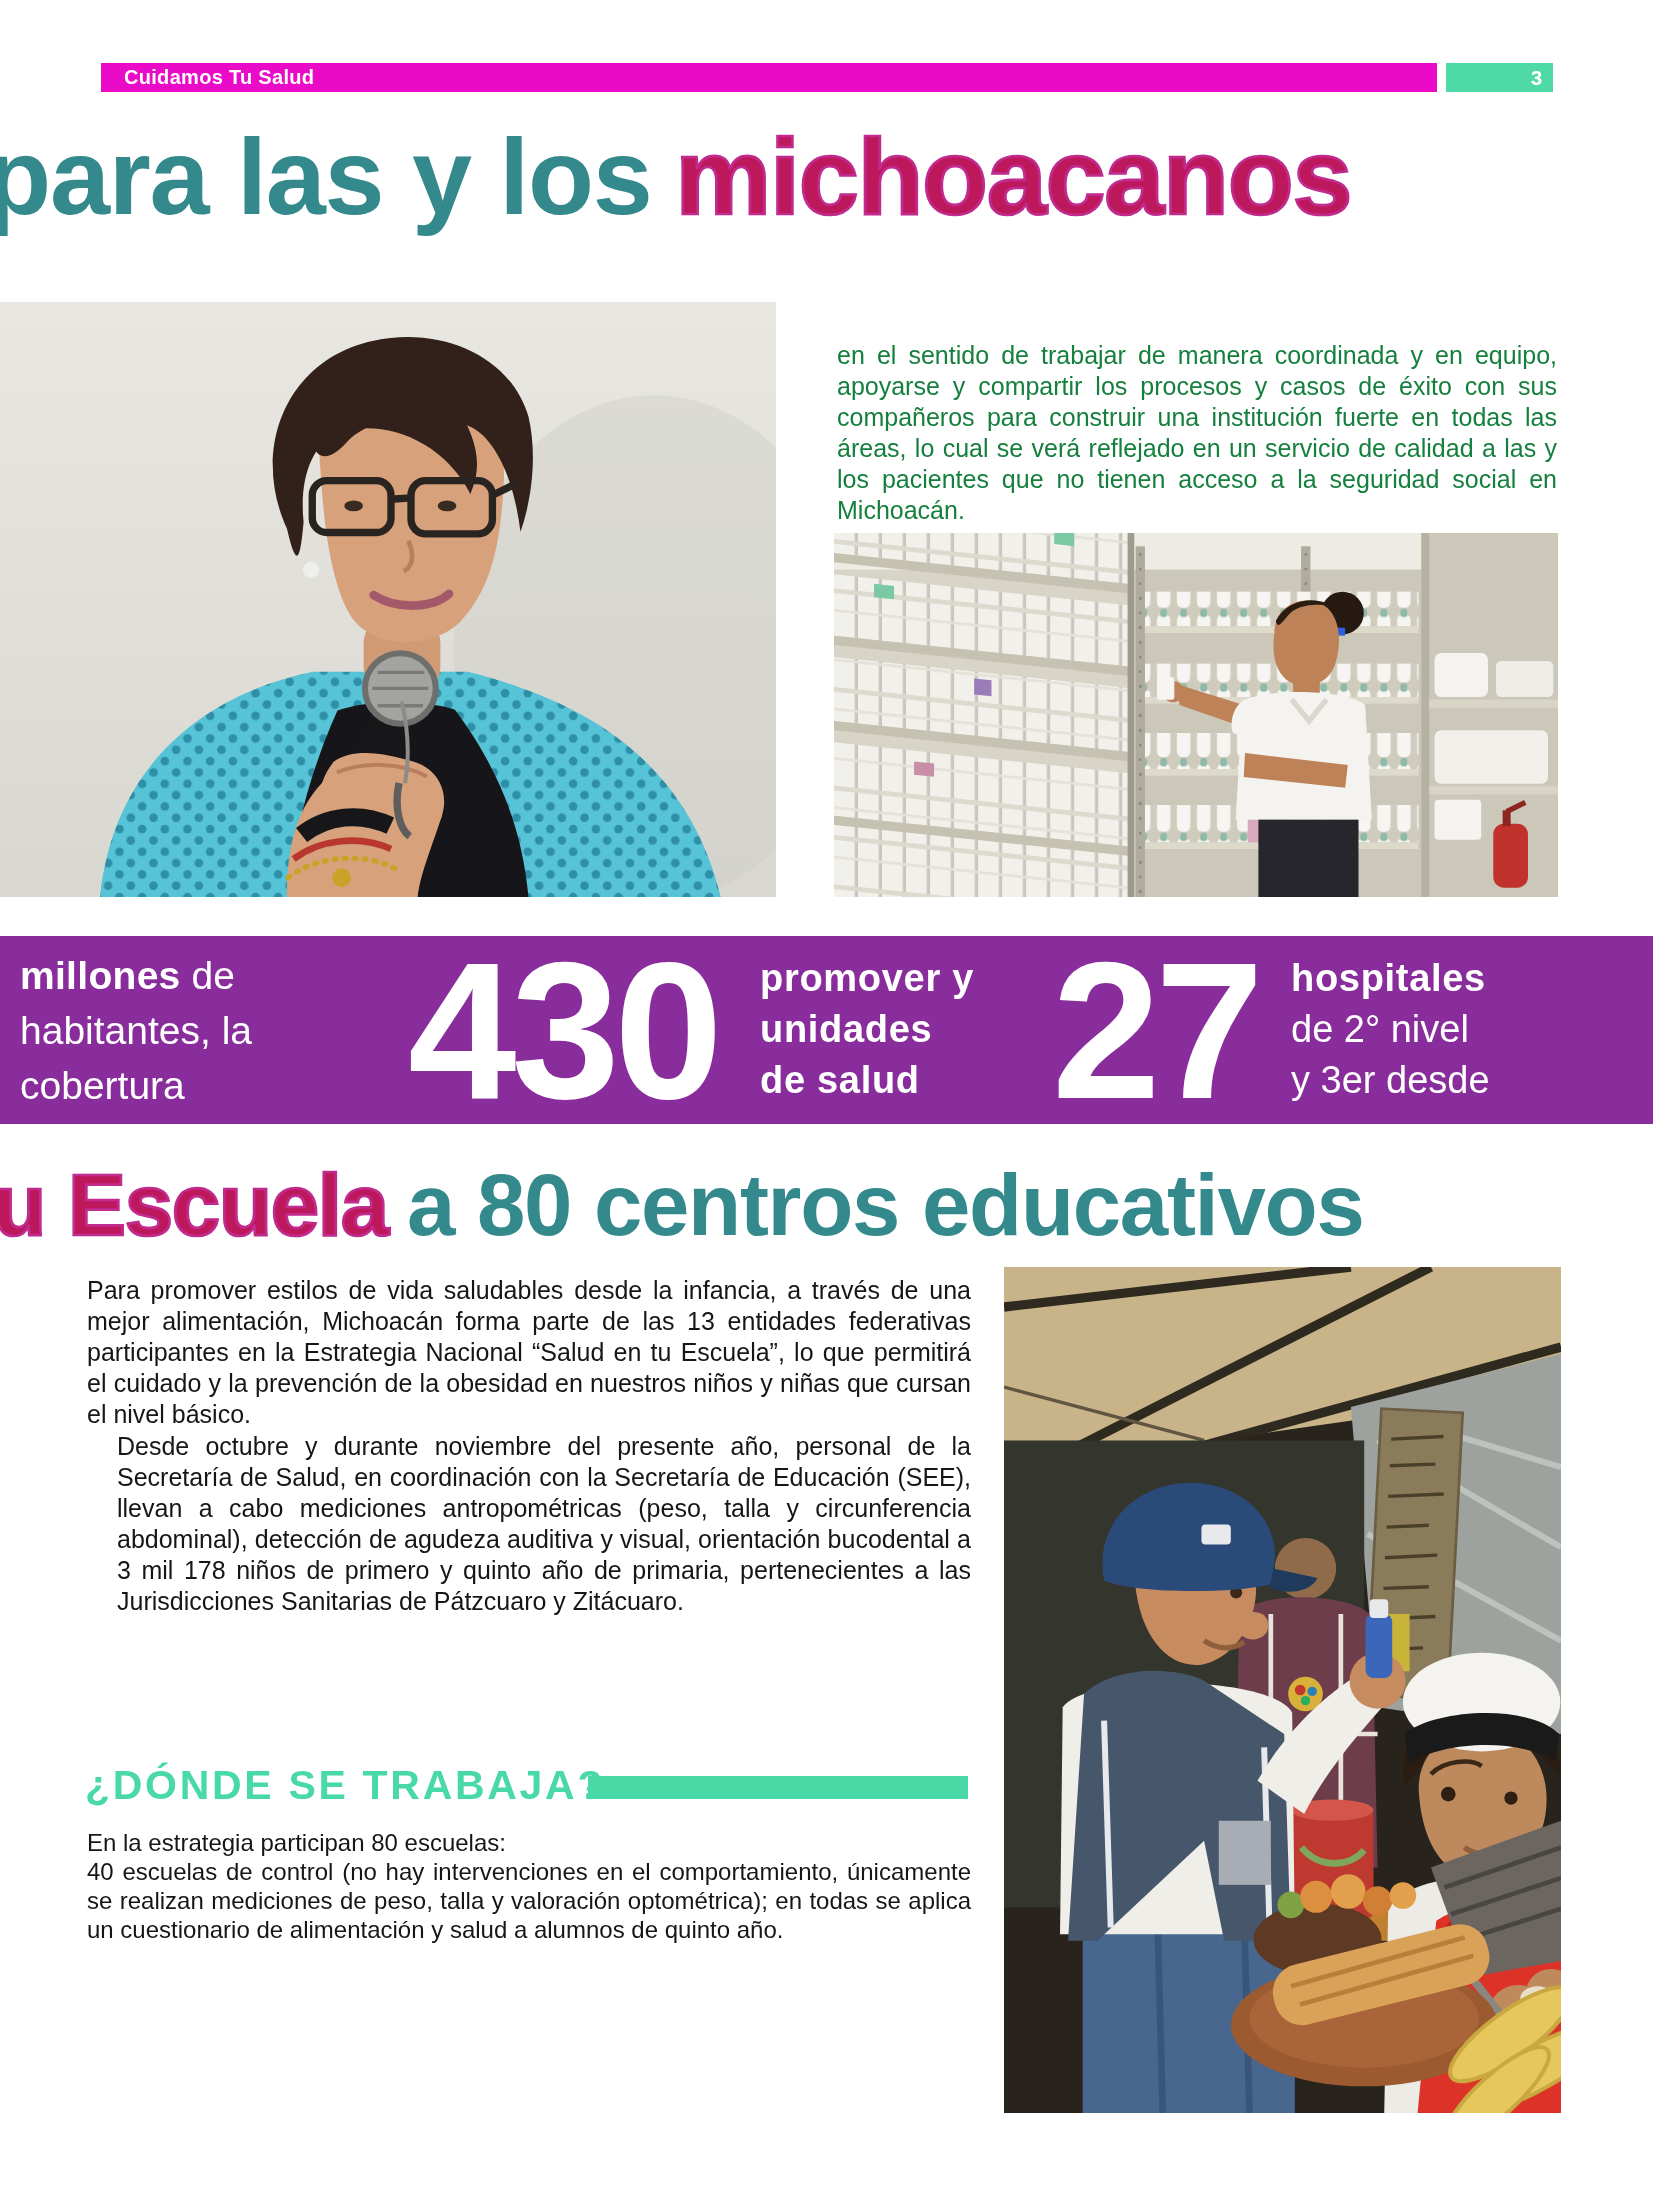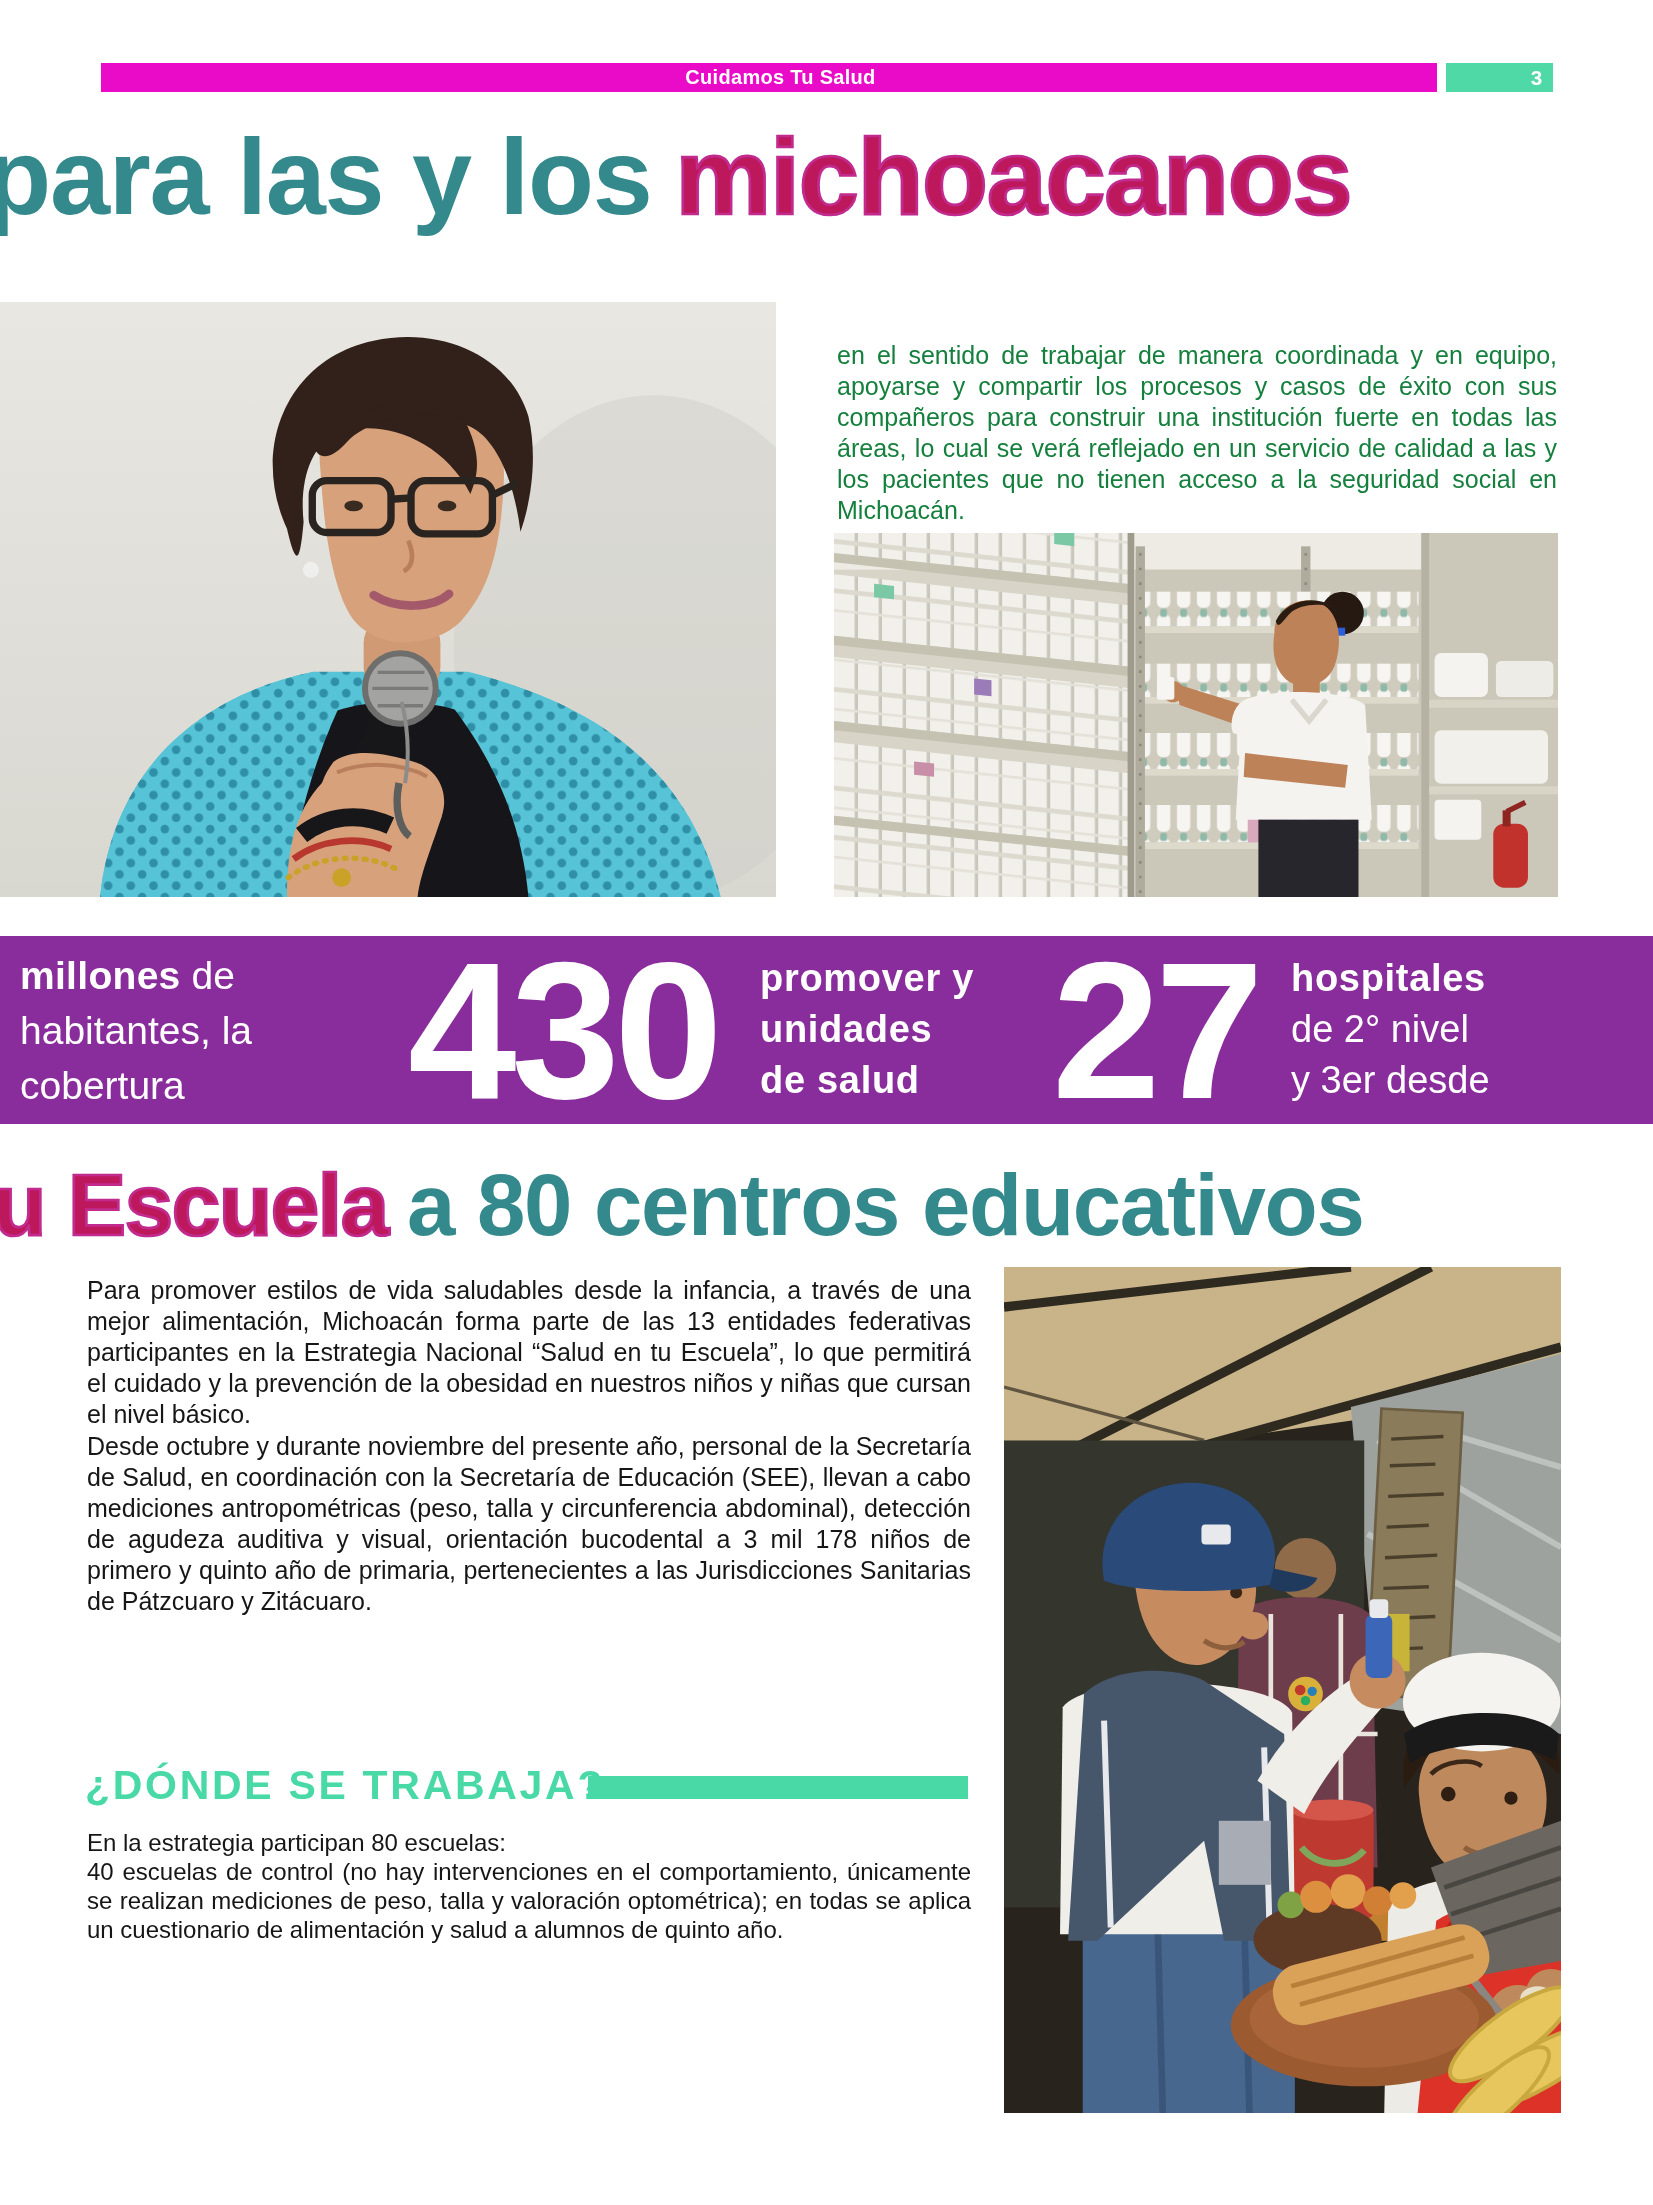--- a/index.html
+++ b/index.html
@@ -2,21 +2,21 @@
 <html style="font-size:10.7px"><head>
 <meta charset="utf-8">
 <style>
   html,body{margin:0;padding:0;background:#ffffff;}
   .page{
     position:relative;width:1654px;height:2205px;background:#ffffff;
     overflow:hidden;font-family:"Liberation Sans",sans-serif;color:#1a1a1a;
   }
   
   .brand-bar{position:absolute;left:101px;top:63px;width:1336px;height:29px;background:#E90BC7;}
-  .brand-bar span{display:block;padding-left:23px;font-size:20px;font-weight:bold;color:#fff;line-height:29px;letter-spacing:0.3px;text-align:center;}
+  .brand-bar span{display:block;padding-left:23px;font-size:20px;font-weight:bold;color:#fff;line-height:29px;letter-spacing:0.3px;}
   .page-num{position:absolute;left:1446px;top:63px;width:107px;height:29px;background:#4ED9A6;
     color:#fff;font-size:20.7px;font-weight:bold;line-height:29px;text-align:right;padding-right:10.7px;box-sizing:border-box;}
   
   .headline{position:absolute;white-space:nowrap;font-weight:bold;letter-spacing:-1.3px;}
   .headline .teal{color:#34898C;}
   .headline .magenta{color:#be185d;-webkit-text-stroke:2.7px #C12B8E;}
   .headline1{left:-14.7px;top:120px;font-size:108px;line-height:113px;}
   .headline2{left:-6.7px;top:1155px;font-size:87px;line-height:100px;}
   .headline .gap{margin-right:0.22em;}
   
@@ -37,21 +37,21 @@
   .num-27{left:1052px;}
   .stat-lines{position:absolute;top:17.3px;font-size:38px;line-height:51px;}
   .stat-lines.bold-all div{font-weight:bold;letter-spacing:0.7px;}
   .s2-lines{left:760px;}
   .s3-lines{left:1291px;}
   .s3-lines .b1{font-weight:bold;letter-spacing:0.7px;}
   
   .article{position:absolute;left:87px;top:1275px;width:884px;
     font-size:25px;line-height:31px;text-align:justify;color:#161616;}
   .article p{margin:0 0 0 0;}
-  .article p + p{margin-top:1.3px;}
+  .article p + p{margin-top:1.3px;margin-left:30px;}
   
   .where-head{position:absolute;left:85px;top:1762px;font-size:41px;font-weight:bold;
     color:#48D9A6;letter-spacing:2.7px;white-space:nowrap;}
   .where-bar{position:absolute;left:588px;top:1776px;width:380px;height:23px;background:#48D9A6;}
   .where-body{position:absolute;left:87px;top:1828px;width:884px;
     font-size:24px;line-height:29px;text-align:justify;color:#161616;}
   .where-body p{margin:0;}
 </style>
 </head>
 <body>

